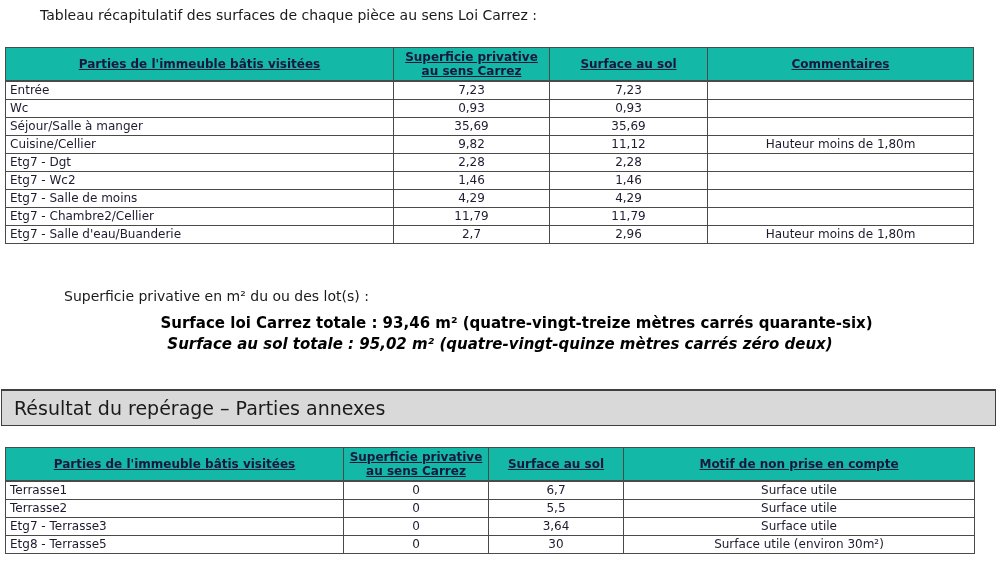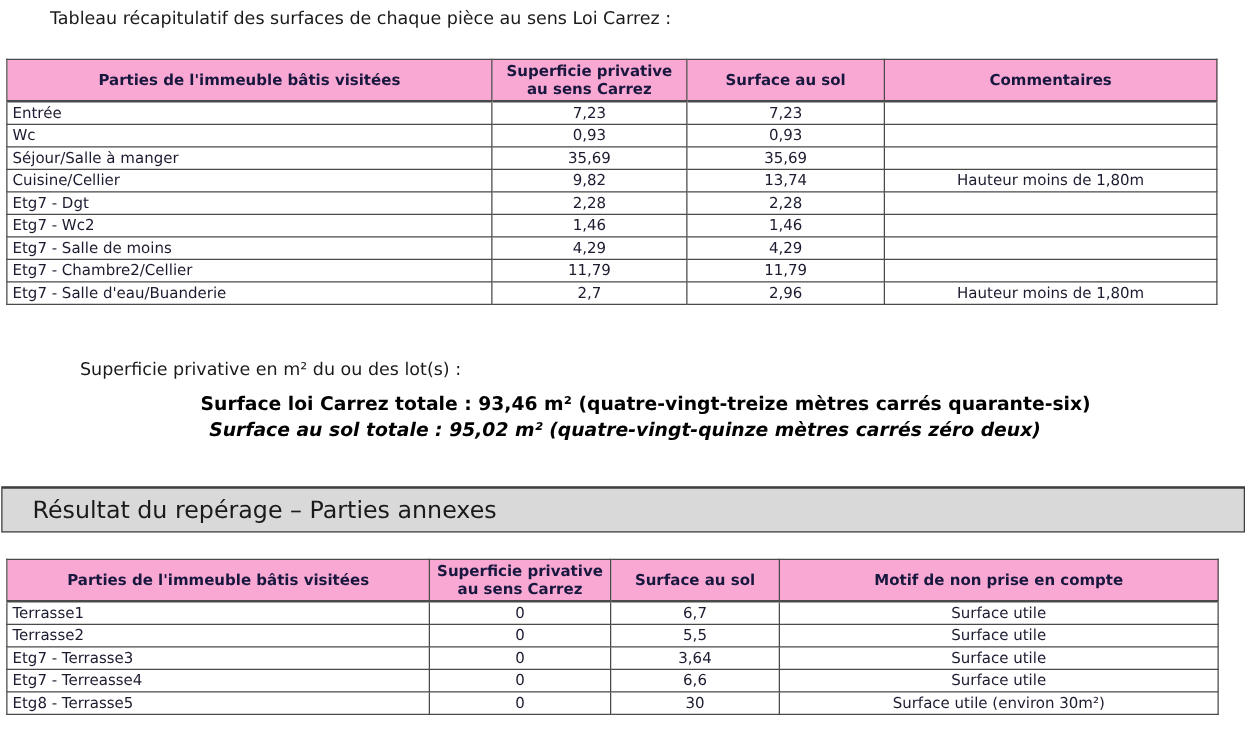--- a/index.html
+++ b/index.html
@@ -3,40 +3,40 @@
 <meta charset="utf-8">
 <style>
   * { margin:0; padding:0; box-sizing:border-box; }
   html,body { width:1000px; height:587px; background:#ffffff;
               font-family:"DejaVu Sans","Liberation Sans",sans-serif; }
   body { position:relative; overflow:hidden; color:#1c1c30; }
 
   .doc-title { position:absolute; left:40px; top:7px; font-size:14px; color:#1a1a1a; }
 
   table { border-collapse:collapse; table-layout:fixed; }
-  th { background:#f9a8d4; border:1px solid #4a4a4a; border-bottom:2px solid #4a4a4a;
+  th { background:#14b8a6; border:1px solid #4a4a4a; border-bottom:2px solid #4a4a4a;
        font-size:12px; font-weight:bold; color:#18183f; padding:2px 3px; text-align:center;
-       vertical-align:middle; }
+       vertical-align:middle;text-decoration:underline; }
   td { border:1px solid #4a4a4a; font-size:12px; color:#1c1c30; height:18px;
        padding:0 4px; vertical-align:middle; white-space:nowrap; overflow:hidden; }
   td.c { text-align:center; }
 
   .t1 { position:absolute; left:5px; top:47px; width:968px; }
   .t1 th { height:24px; }
 
   .lots-line { position:absolute; left:40px; top:288px; font-size:14px; color:#1a1a1a;margin-left:24px; }
 
   .total-line { position:absolute; left:0; width:1000px; text-align:center;
                 font-size:15px; font-weight:bold; color:#000; }
   .total-carrez { top:314px;padding-left:33px; }
   .total-sol   { top:335px;font-style:italic; }
 
   .section-banner { position:absolute; left:1px; top:389px; width:995px; height:37px;
                     background:#d9d9d9; border:1px solid #3f3f3f; border-top-width:2px;
-                    display:flex; align-items:center; padding-left:24px;
+                    display:flex; align-items:center; padding-left:12px;
                     font-size:19px; color:#1a1a1a; }
 
   .t2 { position:absolute; left:5px; top:447px; width:969px; }
   .t2 th { height:26px; }
 </style>
 </head>
 <body>
 
 <div class="doc-title">Tableau récapitulatif des surfaces de chaque pièce au sens Loi Carrez :</div>
 
@@ -70,21 +70,21 @@
     </tr>
     <tr>
       <td>Séjour/Salle à manger</td>
       <td class="c">35,69</td>
       <td class="c">35,69</td>
       <td class="c"></td>
     </tr>
     <tr>
       <td>Cuisine/Cellier</td>
       <td class="c">9,82</td>
-      <td class="c">13,74</td>
+      <td class="c">11,12</td>
       <td class="c">Hauteur moins de 1,80m</td>
     </tr>
     <tr>
       <td>Etg7 - Dgt</td>
       <td class="c">2,28</td>
       <td class="c">2,28</td>
       <td class="c"></td>
     </tr>
     <tr>
       <td>Etg7 - Wc2</td>
@@ -149,25 +149,19 @@
       <td class="c">5,5</td>
       <td class="c">Surface utile</td>
     </tr>
     <tr>
       <td>Etg7 - Terrasse3</td>
       <td class="c">0</td>
       <td class="c">3,64</td>
       <td class="c">Surface utile</td>
     </tr>
     <tr>
-      <td>Etg7 - Terreasse4</td>
-      <td class="c">0</td>
-      <td class="c">6,6</td>
-      <td class="c">Surface utile</td>
-    </tr>
-    <tr>
       <td>Etg8 - Terrasse5</td>
       <td class="c">0</td>
       <td class="c">30</td>
       <td class="c">Surface utile (environ 30m²)</td>
     </tr>
   </tbody>
 </table>
 
 </body></html>

